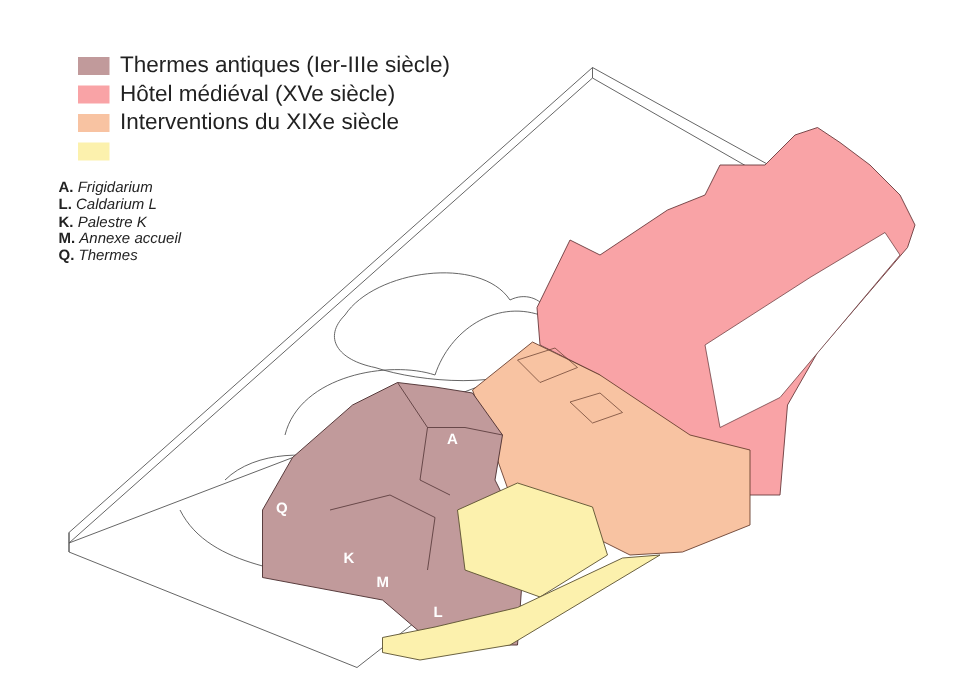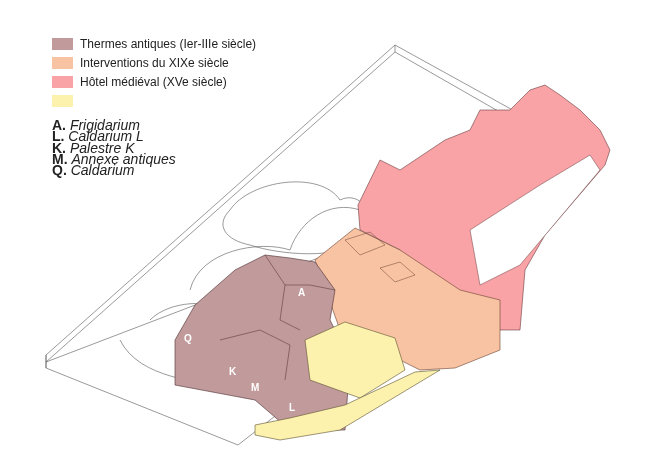--- a/index.html
+++ b/index.html
@@ -1,53 +1,53 @@
 <!DOCTYPE html>
 <html><head>
 <meta charset="utf-8">
 <style>
   html, body { margin:0; padding:0; background:#ffffff; }
   body { width:650px; height:459px; position:relative; overflow:hidden; font-family:"Liberation Sans", sans-serif; }
   .legend { position:absolute; left:52px; top:34px; }
   .legend-item { display:flex; align-items:center; height:19px; }
   .swatch { width:21px; height:12px; margin-right:7px; }
-  .legend-label { font-size:12px; color:#222; }
-  .keys { position:absolute; left:52px; top:120px; font-size:14px; color:#222; line-height:11.3px; }
+  .legend-label { font-size:15px; color:#222; }
+  .keys { position:absolute; left:39px; top:120px; font-size:10px; color:#222; line-height:11.3px; }
   .key b { font-weight:bold; }
   .key i { font-style:italic; }
   svg.drawing { position:absolute; left:0; top:0; }
   .lbl { font-family:"Liberation Sans", sans-serif; font-weight:bold; font-size:10px; fill:#ffffff; }
 </style>
 </head>
 <body>
 
 <div class="legend">
   <div class="legend-item">
     <div class="swatch" style="background:#c19a9b"></div>
     <span class="legend-label">Thermes antiques (Ier-IIIe siècle)</span>
   </div>
   <div class="legend-item">
+    <div class="swatch" style="background:#f9a3a6"></div>
+    <span class="legend-label">Hôtel médiéval (XVe siècle)</span>
+  </div>
+  <div class="legend-item">
     <div class="swatch" style="background:#f8c3a2"></div>
     <span class="legend-label">Interventions du XIXe siècle</span>
-  </div>
-  <div class="legend-item">
-    <div class="swatch" style="background:#f9a3a6"></div>
-    <span class="legend-label">Hôtel médiéval (XVe siècle)</span>
   </div>
   <div class="legend-item">
     <div class="swatch" style="background:#fcf1ad"></div>
   </div>
 </div>
 
 <div class="keys">
   <div class="key"><b>A.</b> <i>Frigidarium</i></div>
   <div class="key"><b>L.</b> <i>Caldarium L</i></div>
   <div class="key"><b>K.</b> <i>Palestre K</i></div>
-  <div class="key"><b>M.</b> <i>Annexe antiques</i></div>
-  <div class="key"><b>Q.</b> <i>Caldarium</i></div>
+  <div class="key"><b>M.</b> <i>Annexe accueil</i></div>
+  <div class="key"><b>Q.</b> <i>Thermes</i></div>
 </div>
 
 <svg class="drawing" width="650" height="459" viewBox="0 0 650 459">
 
   <g fill="none" stroke="#555" stroke-width="0.6">
     <polygon points="46,355 395,45 585,150 590,170 238,445 46,368"></polygon>
     <polygon points="46,362 395,52 580,158"></polygon>
     <line x1="395" y1="45" x2="395" y2="52"></line>
     <line x1="46" y1="355" x2="46" y2="368"></line>
     <path d="M190,290 C200,250 260,240 290,250 C300,220 330,200 360,210"></path>

